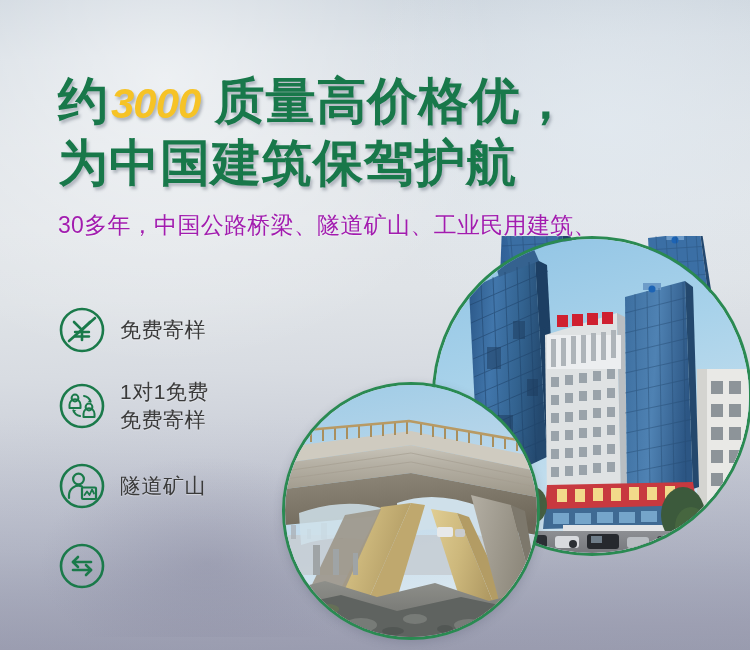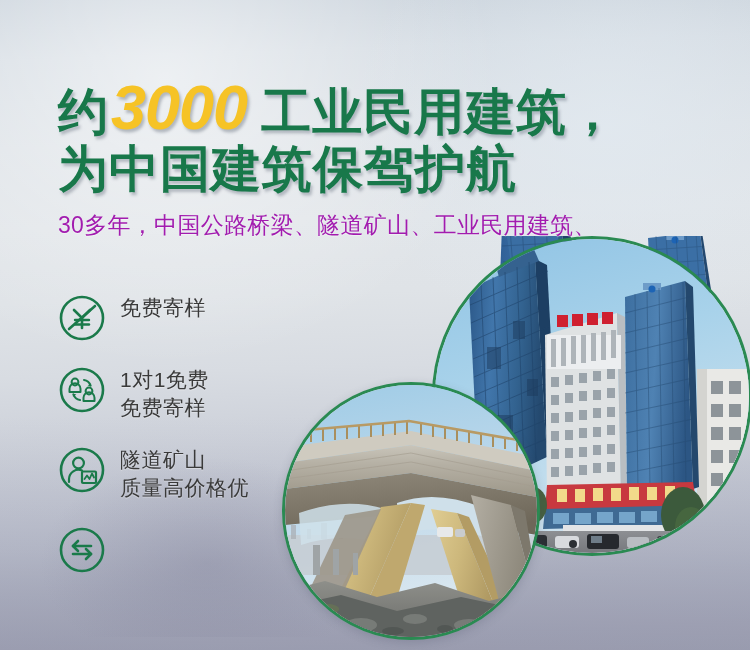--- a/index.html
+++ b/index.html
@@ -61,31 +61,31 @@
   }
   .hl-line1 {
     white-space:nowrap;
     line-height:1;
     height:62px;
     display:flex; align-items:baseline;
   }
   .hl-line2 {
     white-space:nowrap;
     line-height:1;
-    margin-top:6px;
+    margin-top:0;
   }
   .hl-green {
     font-size:50px;
     font-weight:bold;
     color:#18784a;
     letter-spacing:1px;
     text-shadow:2px 3px 3px rgba(90,100,115,.38);
   }
   .hl-num {
-    font-size:63px;
+    font-size:42px;
     font-weight:bold;
     font-style:italic;
     color:#f6c326;
     letter-spacing:-1px;
     padding:0 6px 0 2px;
     text-shadow:2px 3px 3px rgba(90,100,115,.40);
   }
   .hl-tail { padding-left:8px; }
 
   
@@ -100,20 +100,21 @@
   }
   .sub-line { white-space:nowrap; }
 
   
   .features {
     position:absolute; left:58px; top:294px;
     width:260px;
   }
   .feature {
     display:flex;
+    align-items:center;
     gap:14px;
     height:72px;
   }
   .feature.tall { height:80px; }
   .f-icon {
     width:48px; height:48px;
     flex:0 0 48px;
     display:block;
   }
   .f-text {
@@ -539,21 +540,21 @@
       </g>
 
       <ellipse cx="42" cy="224" rx="12" ry="5" fill="#6a7a52" opacity="0.6"></ellipse>
     </svg>
   </div>
 
   <div class="headline">
     <div class="hl-line1">
       <span class="hl-green">约</span>
       <span class="hl-num">3000</span>
-      <span class="hl-green hl-tail">工业民用建筑，</span>
+      <span class="hl-green hl-tail">质量高价格优，</span>
     </div>
     <div class="hl-line2">
       <span class="hl-green">为中国建筑保驾护航</span>
     </div>
   </div>
 
   <div class="subtitle">
     <div class="sub-line">30多年，中国公路桥梁、隧道矿山、工业民用建筑、</div>
   </div>
 
@@ -594,21 +595,20 @@
     <div class="feature tall">
       <svg class="f-icon" viewBox="0 0 48 48" xmlns="http://www.w3.org/2000/svg">
         <circle cx="24" cy="24" r="21" fill="none" stroke="#1a7a4a" stroke-width="2.6"></circle>
         <circle cx="20.5" cy="17" r="5.4" fill="none" stroke="#1a7a4a" stroke-width="2.2"></circle>
         <path d="M11 36 v-3 a9.5 9.5 0 0 1 13 -8.6" fill="none" stroke="#1a7a4a" stroke-width="2.2" stroke-linecap="round"></path>
         <rect x="24" y="25.5" width="14" height="11.5" rx="1" fill="none" stroke="#1a7a4a" stroke-width="2.2"></rect>
         <polyline points="26.5,33 29,29.5 31.5,33 34,27.5 36,31.5" fill="none" stroke="#1a7a4a" stroke-width="1.8" stroke-linejoin="round" stroke-linecap="round"></polyline>
       </svg>
       <div class="f-text">
         <span class="l2">隧道矿山</span>
-        <span class="l2">质量高价格优</span>
       </div>
     </div>
 
     <div class="feature tall">
       <svg class="f-icon" viewBox="0 0 48 48" xmlns="http://www.w3.org/2000/svg">
         <circle cx="24" cy="24" r="21" fill="none" stroke="#1a7a4a" stroke-width="2.6"></circle>
         <line x1="15" y1="20" x2="33" y2="20" stroke="#1a7a4a" stroke-width="2.6" stroke-linecap="round"></line>
         <polyline points="20,15 15,20 20,25" fill="none" stroke="#1a7a4a" stroke-width="2.6" stroke-linecap="round" stroke-linejoin="round"></polyline>
         <line x1="15" y1="28" x2="33" y2="28" stroke="#1a7a4a" stroke-width="2.6" stroke-linecap="round"></line>
         <polyline points="28,23 33,28 28,33" fill="none" stroke="#1a7a4a" stroke-width="2.6" stroke-linecap="round" stroke-linejoin="round"></polyline>

